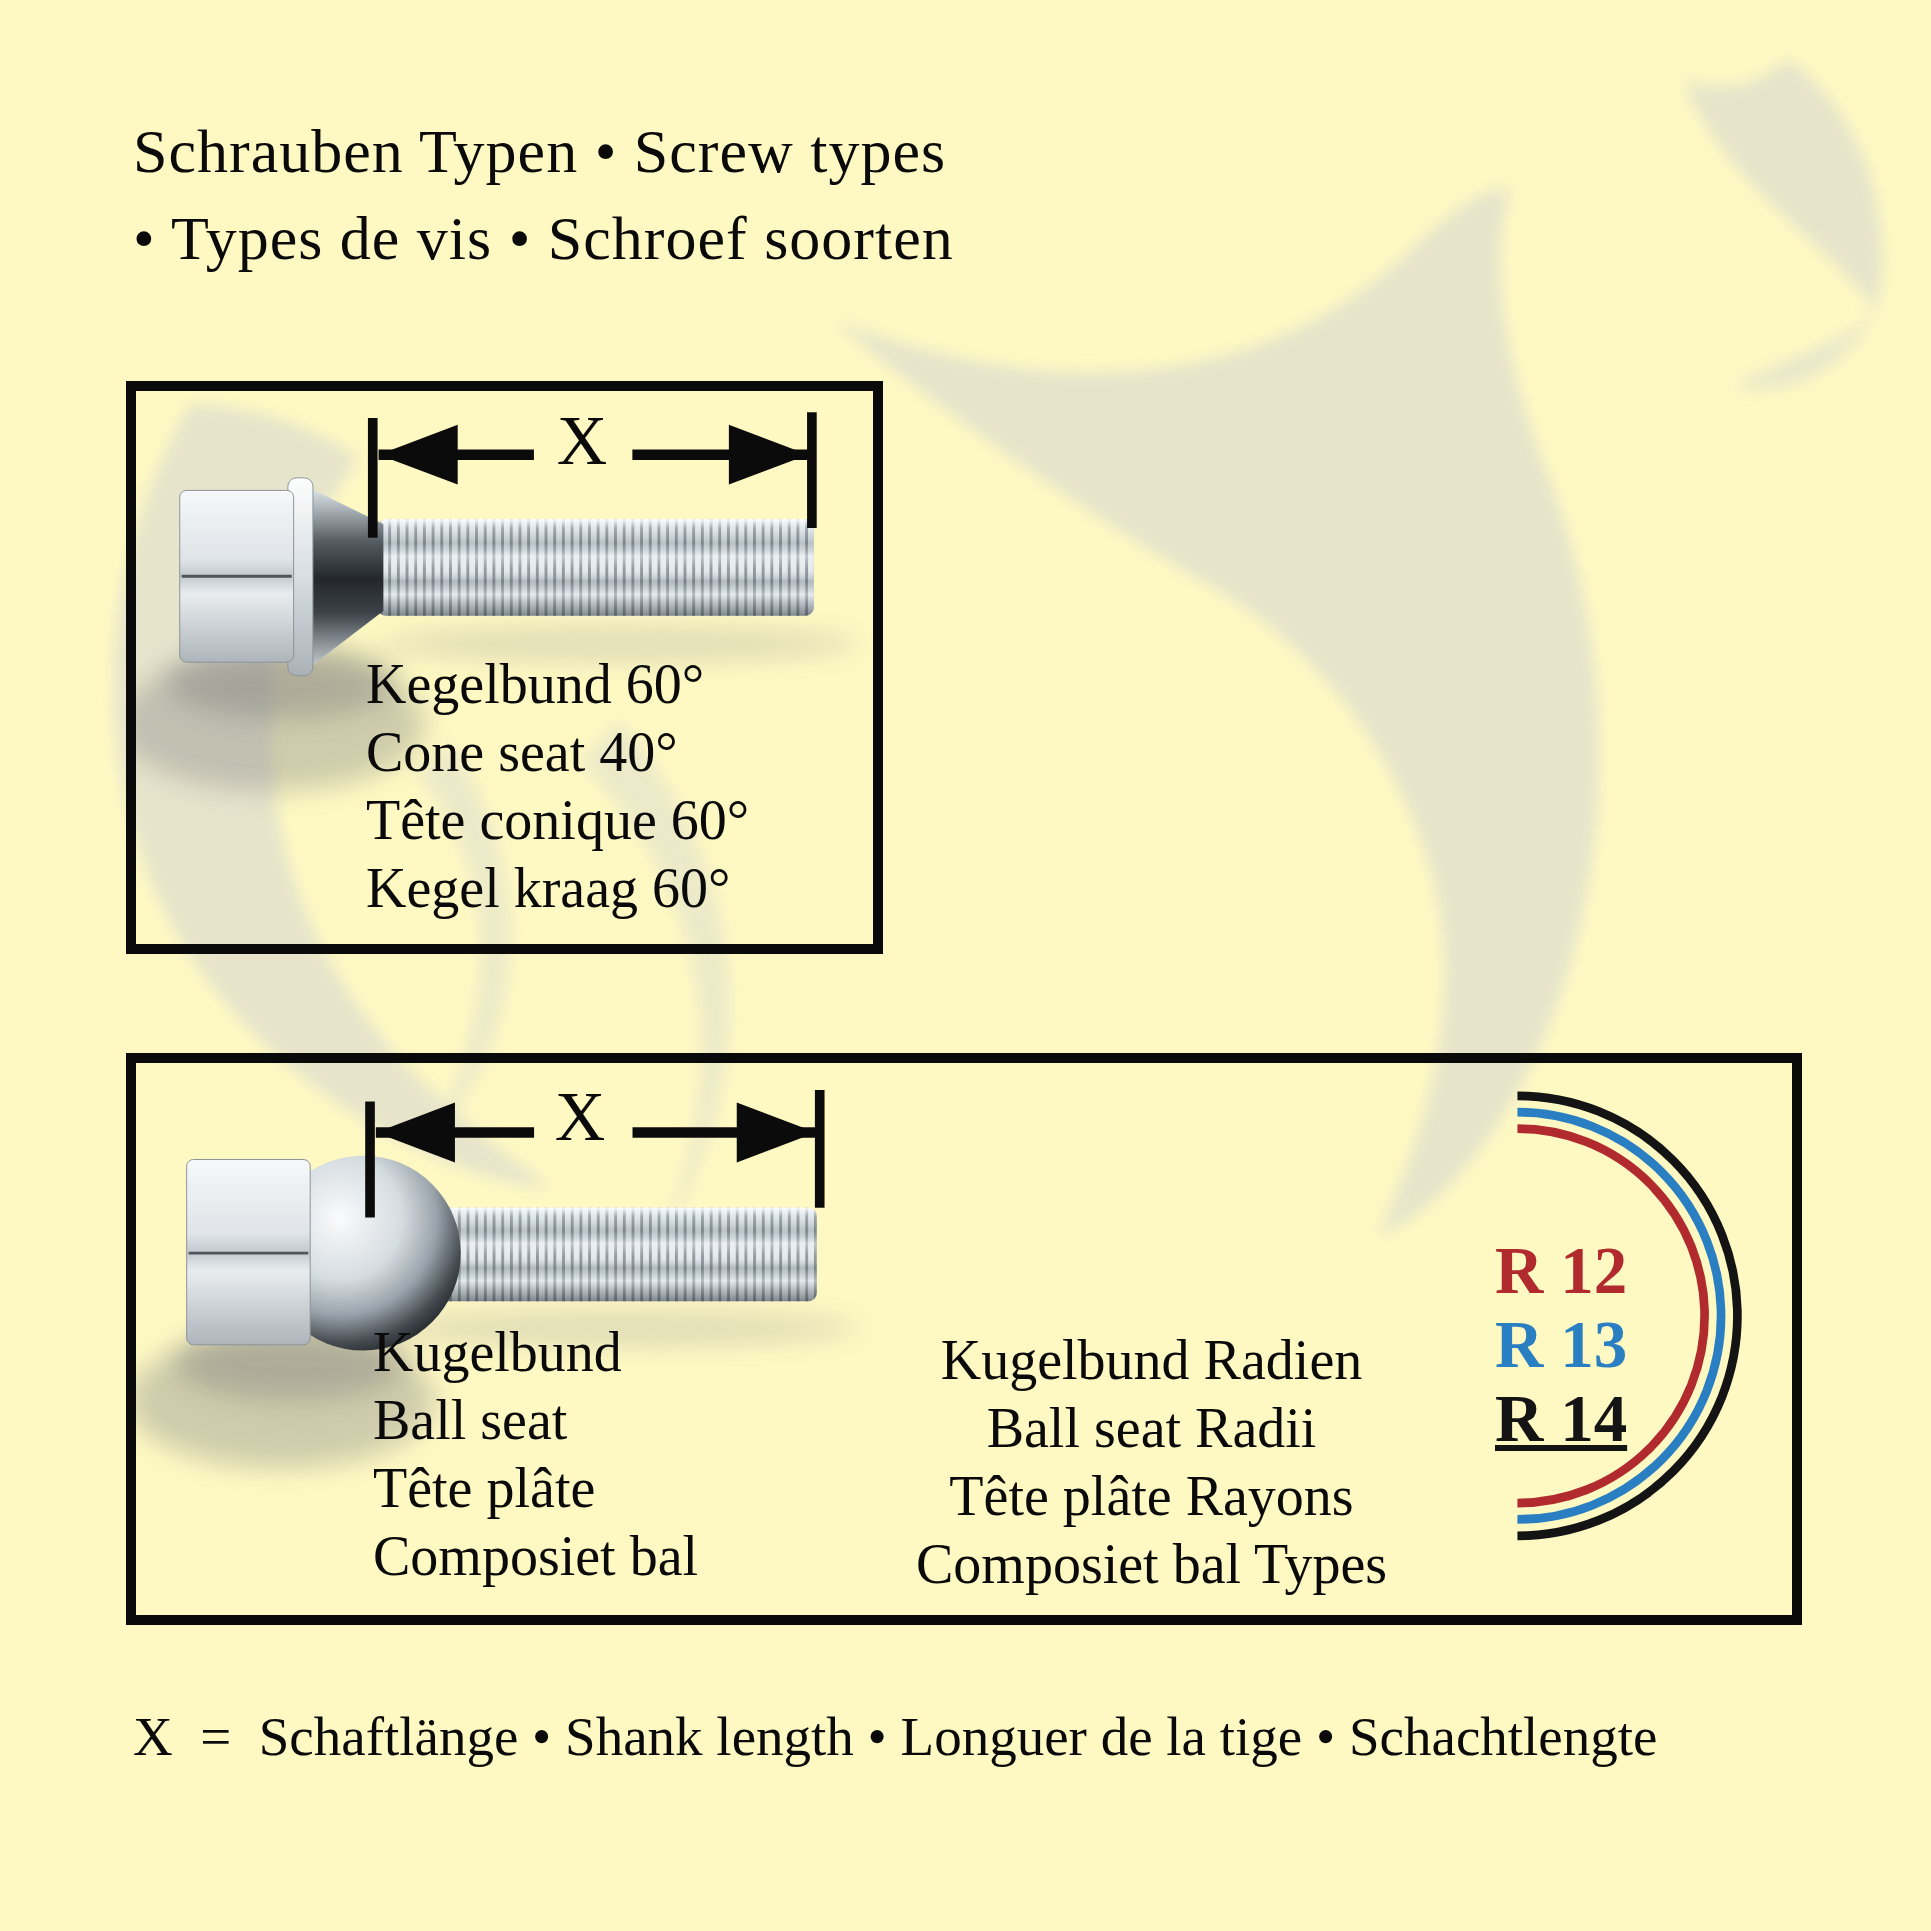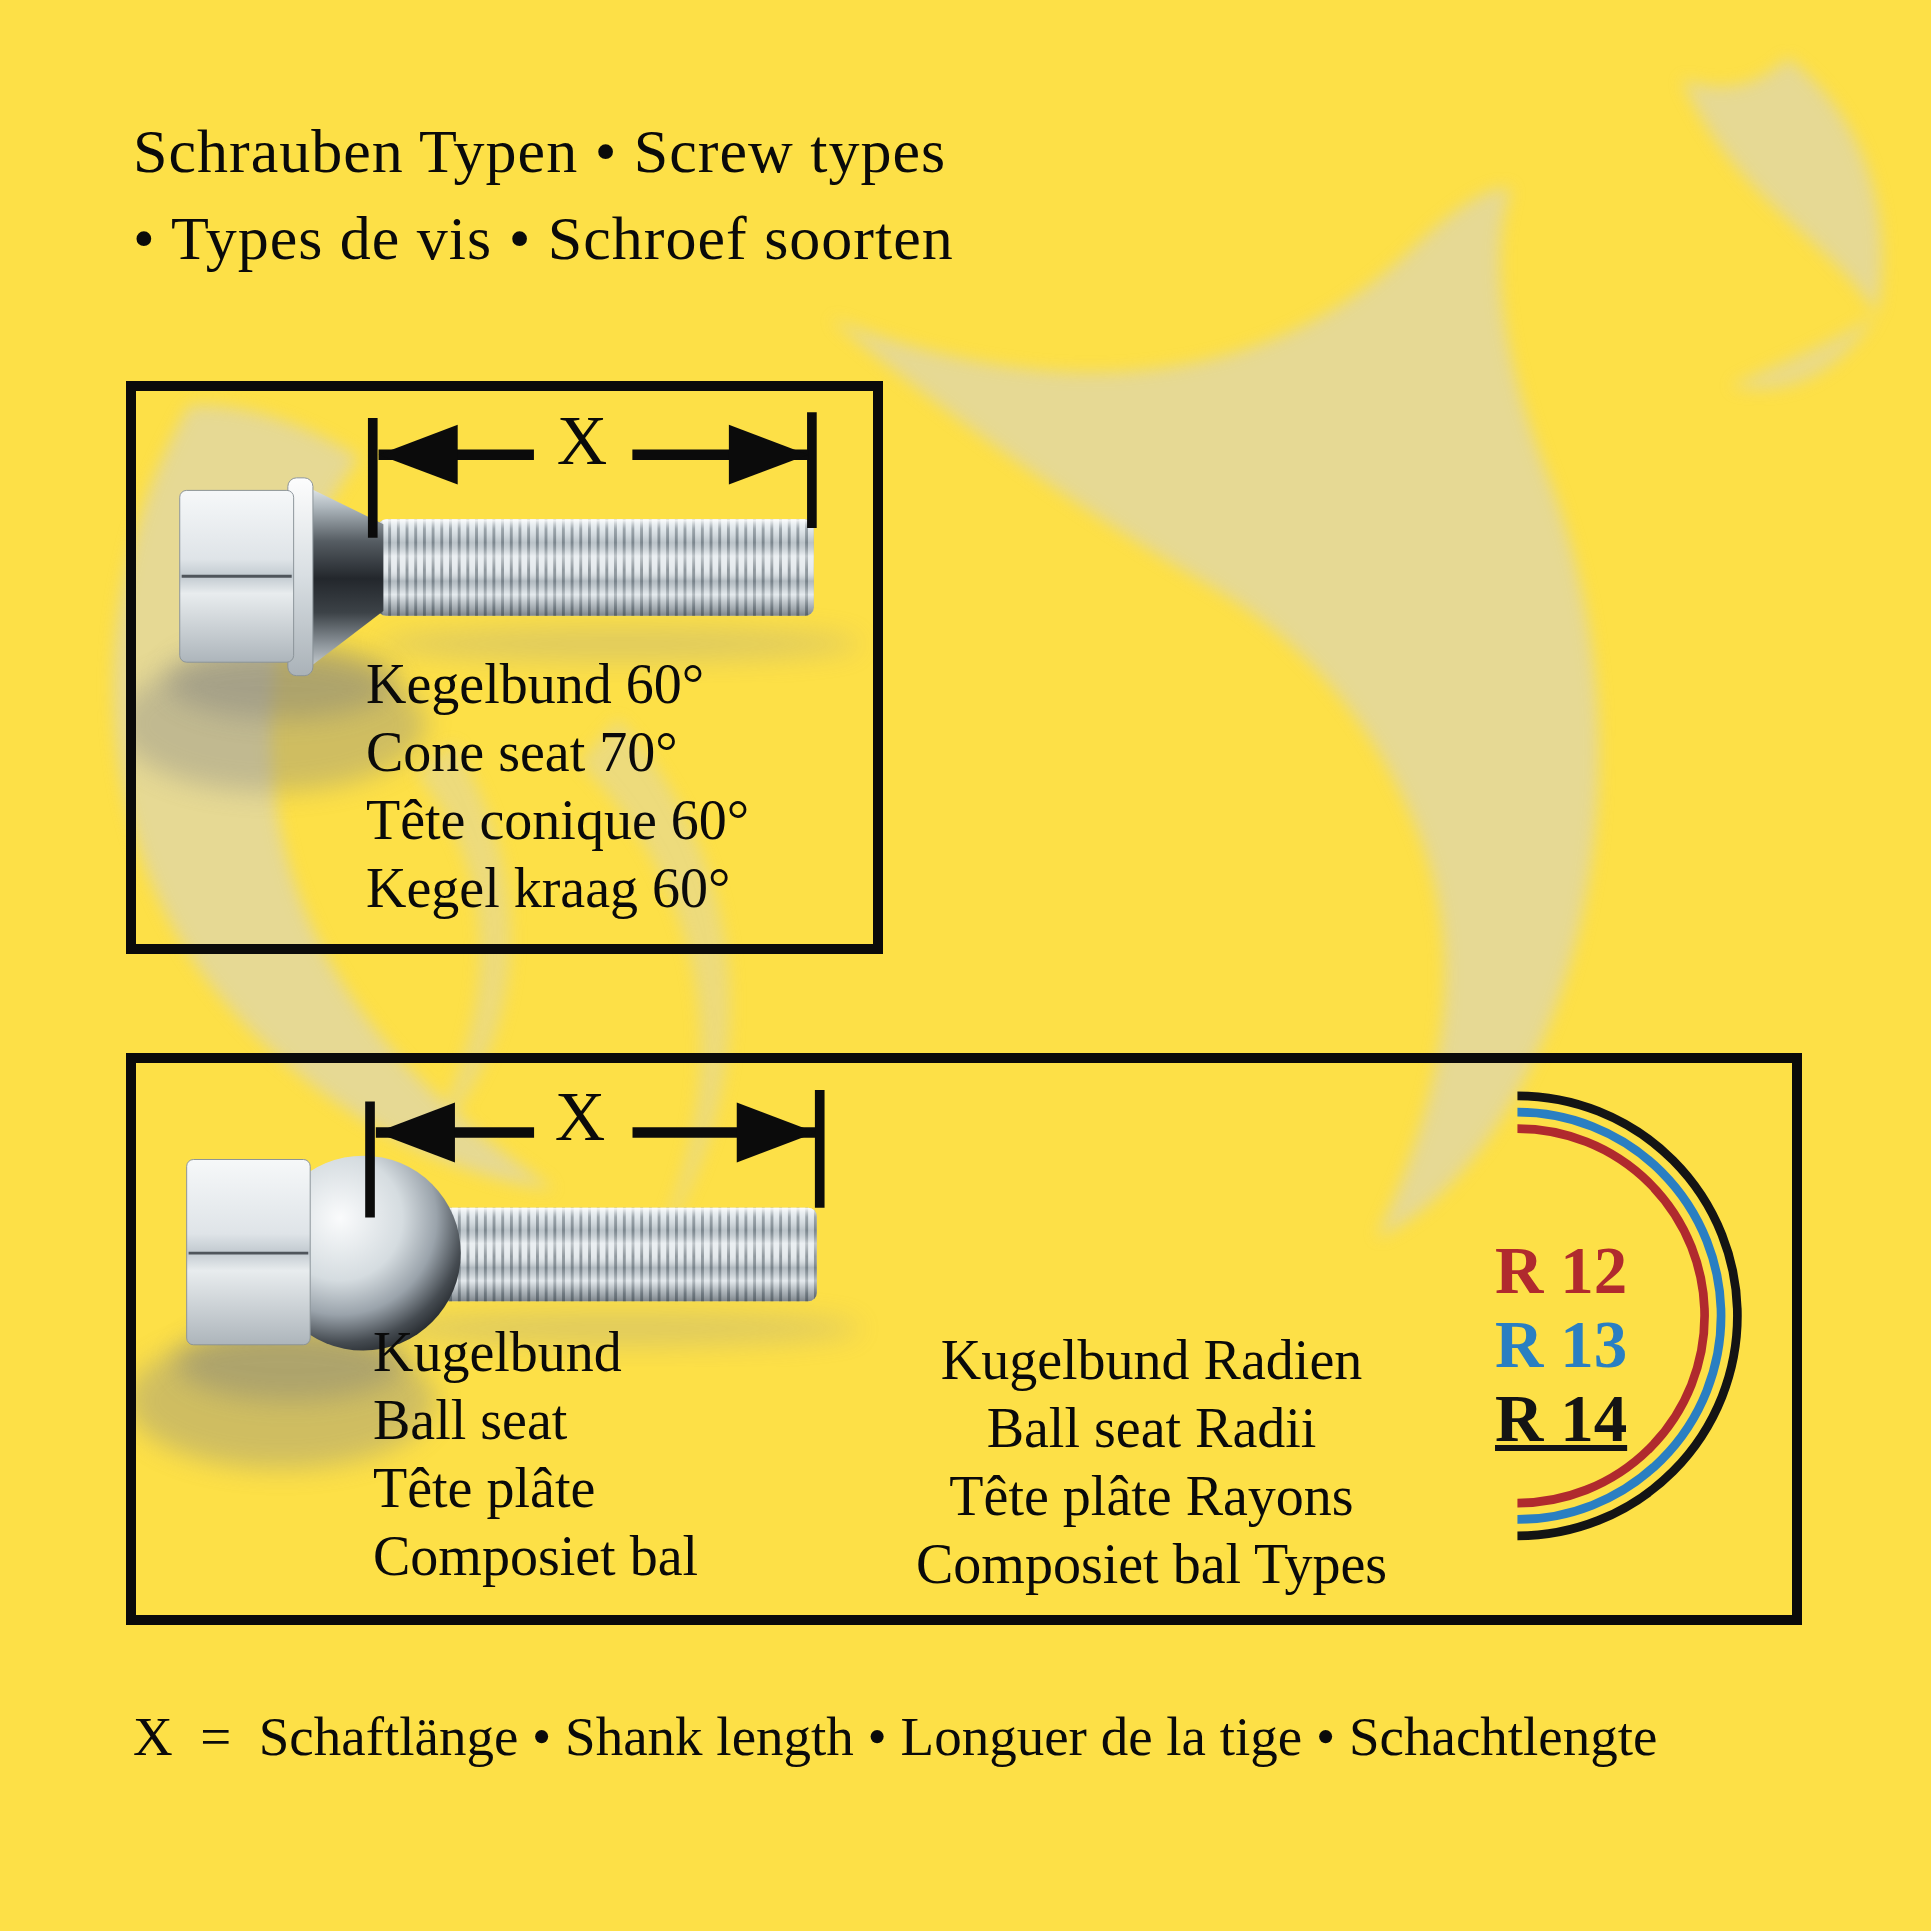--- a/index.html
+++ b/index.html
@@ -1,16 +1,16 @@
 <!DOCTYPE html>
 <html><head>
 <meta charset="utf-8">
 <style>
   html,body{margin:0;padding:0;background:#ffffff;}
-  .canvas{position:relative;width:1931px;height:1931px;background:#fde047;overflow:hidden;
+  .canvas{position:relative;width:1931px;height:1931px;background:#fef9c3;overflow:hidden;
           font-family:"Liberation Serif","DejaVu Serif",serif;color:#0a0a0a;}
   .watermark{position:absolute;left:0;top:0;z-index:0;}
   .title{position:absolute;left:133px;top:108px;z-index:2;font-size:62px;line-height:87px;
          letter-spacing:1px;white-space:nowrap;}
   .box{position:absolute;border:10.6px solid #0a0a0a;z-index:1;}
   .box1{left:126px;top:381px;width:737px;height:553px;}
   .box2{left:126px;top:1053px;width:1656px;height:552px;}
   .bolt-svg{position:absolute;left:0;top:0;}
   .dim-x{position:absolute;width:174px;text-align:center;font-size:70px;color:#0a0a0a;}
   .box1 .dim-x{left:359px;top:9.7px;}
@@ -116,21 +116,21 @@
         <line x1="514" y1="66" x2="696" y2="66" stroke-width="11"></line>
         <polygon points="251,66 333,35 333,97" fill="#0b0b0b" stroke="none"></polygon>
         <polygon points="696,66 614,35 614,97" fill="#0b0b0b" stroke="none"></polygon>
       </g>
     </svg>
 
     <div class="dim-x">X</div>
 
     <div class="labels">
       <div>Kegelbund 60°</div>
-      <div>Cone seat 70°</div>
+      <div>Cone seat 40°</div>
       <div>Tête conique 60°</div>
       <div>Kegel kraag 60°</div>
     </div>
   </div>
 
   <div class="box box2">
     <svg class="bolt-svg" width="1656" height="552" viewBox="0 0 1715 572">
       <defs>
         <filter id="soft2" x="-60%" y="-60%" width="220%" height="220%">
           <feGaussianBlur stdDeviation="14"></feGaussianBlur>

